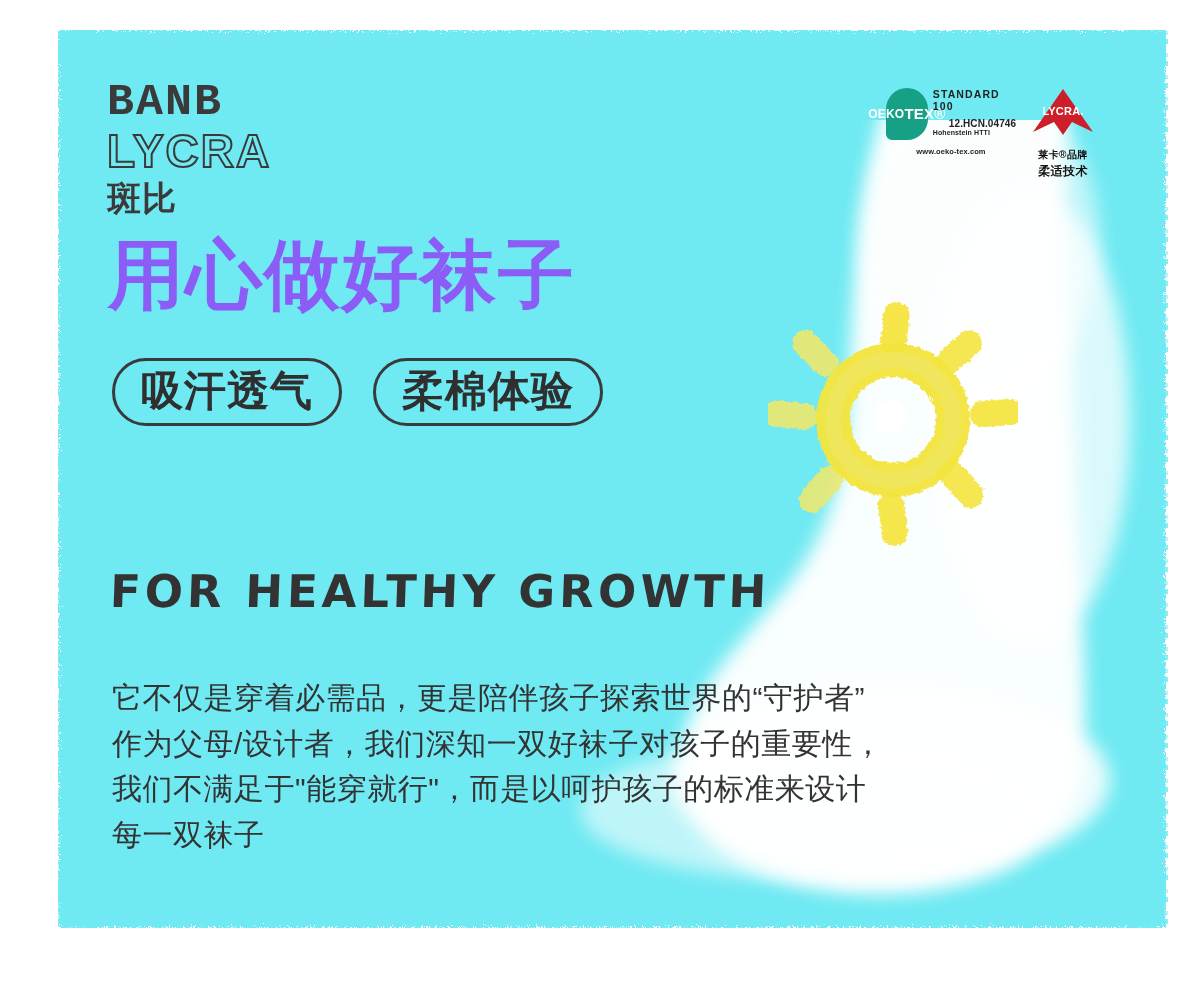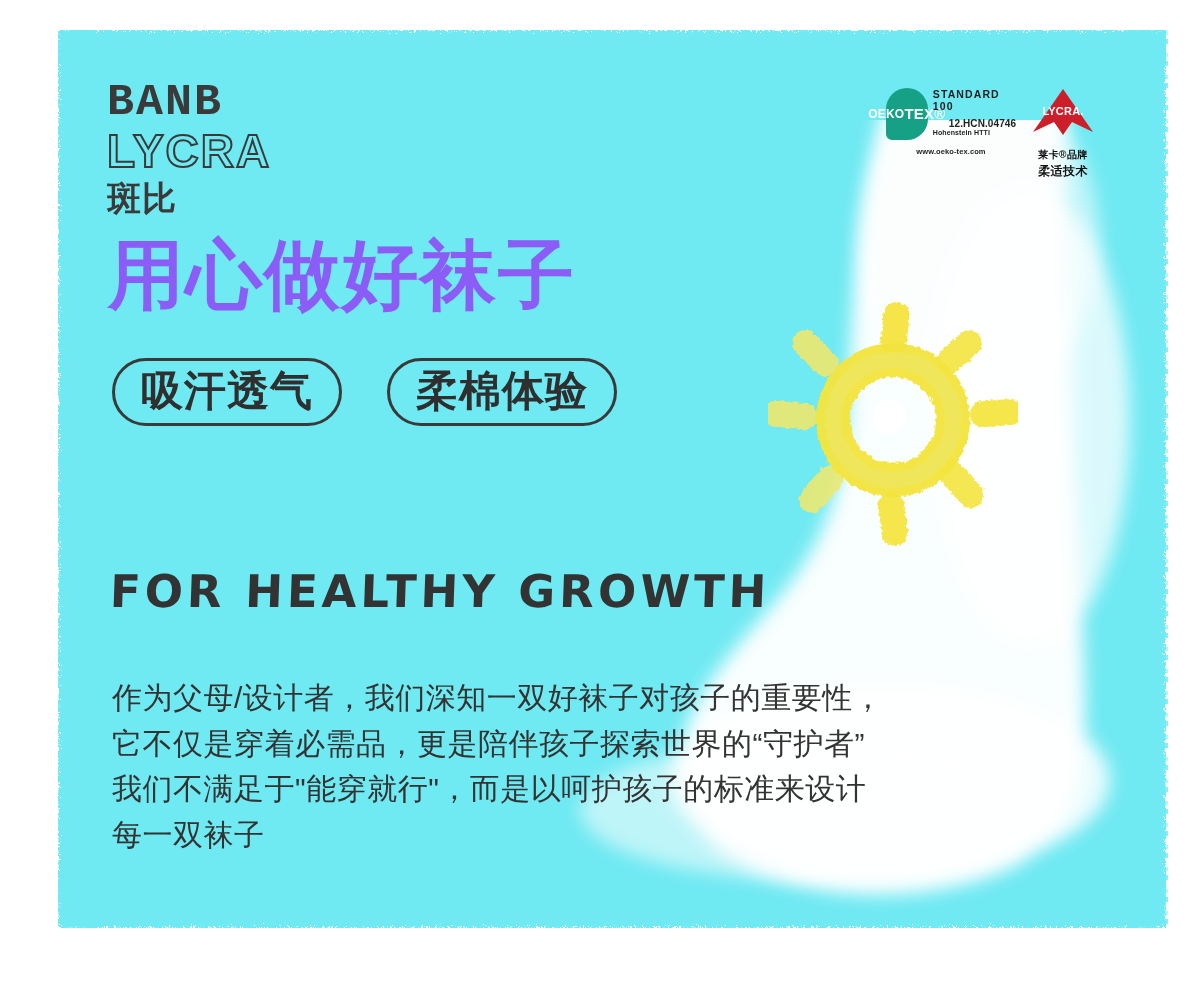--- a/index.html
+++ b/index.html
@@ -273,21 +273,21 @@
     line-height: 1.0;
     white-space: nowrap;
   }
 
   
   .pills {
     position: absolute;
     left: 112px;
     top: 358px;
     display: flex;
-    gap: 45px;
+    gap: 31px;
   }
   .pill {
     border: 3px solid #3a3a3a;
     border-radius: 42px;
     padding: 6px 26px 9px 26px;
     font-size: 42px;
     font-weight: 700;
     color: #2f2f2f;
     letter-spacing: 1px;
     line-height: 1.12;
@@ -438,19 +438,19 @@
   <div class="headline">用心做好袜子</div>
 
   <div class="pills">
     <div class="pill">吸汗透气</div>
     <div class="pill">柔棉体验</div>
   </div>
 
   <div class="slogan">FOR HEALTHY GROWTH</div>
 
   <div class="body-copy">
+    <p>它不仅是穿着必需品，更是陪伴孩子探索世界的“守护者”</p>
     <p>作为父母/设计者，我们深知一双好袜子对孩子的重要性，</p>
-    <p>它不仅是穿着必需品，更是陪伴孩子探索世界的“守护者”</p>
     <p>我们不满足于"能穿就行"，而是以呵护孩子的标准来设计</p>
     <p>每一双袜子</p>
   </div>
 
 </div>
 
 </body></html>

